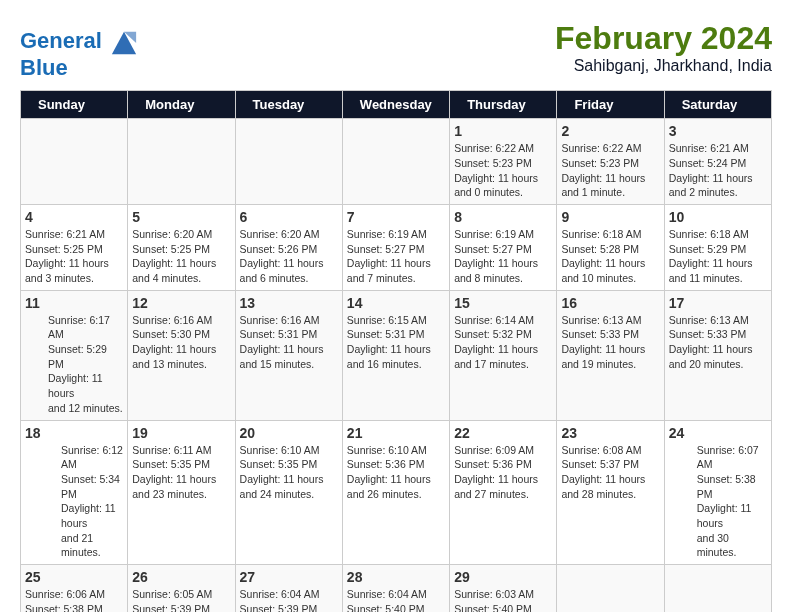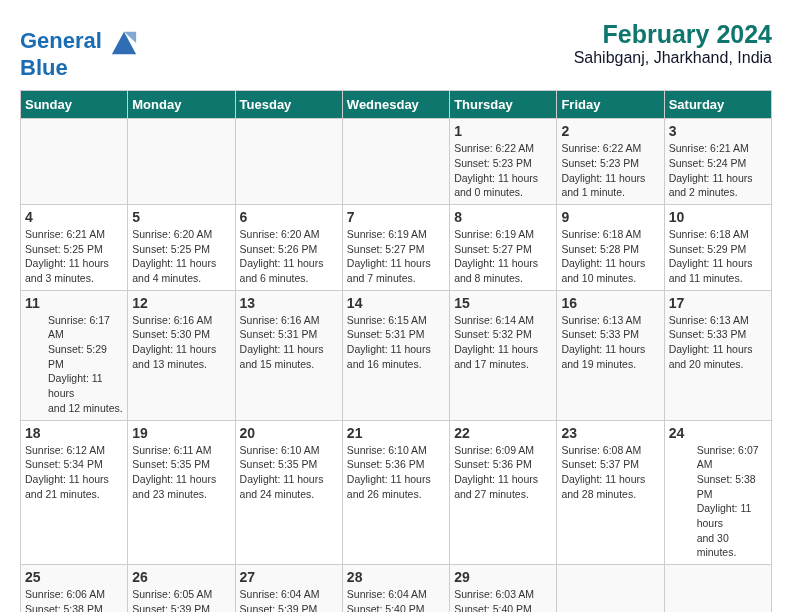--- a/index.html
+++ b/index.html
@@ -29,38 +29,38 @@
       line-height: 1.1;
     }
     .logo-text span { color: #1a6cb5; }
     .logo-icon {
       width: 28px;
       height: 28px;
       margin-left: 2px;
     }
     .title-block { text-align: right; }
     .calendar-title {
-      font-size: 25px;
+      font-size: 32px;
       font-weight: bold;
-      color: #0f766e;
+      color: #4d7c0f;
     }
     .calendar-subtitle {
       font-size: 16px;
       color: #0f172a;
       font-weight: normal;
     }
     table {
       width: 100%;
       border-collapse: collapse;
       font-size: 11px;
     }
     thead th {
-      background-color: #0f766e;
+      background-color: #0f172a;
       color: #fff;
-      padding: 6px 4px;
+      padding: 6px 17px;
       text-align: left;
       font-size: 13px;
       font-weight: bold;
       border: 1px solid #ccc;
     }
     tbody td {
       vertical-align: top;
       border: 1px solid #ccc;
       padding: 4px;
       width: 107px;
@@ -245,21 +245,21 @@
           <span class="day-num">17</span>
           <div class="day-info" style="white-space: pre-line;">Sunrise: 6:13 AM
 Sunset: 5:33 PM
 Daylight: 11 hours
 and 20 minutes.</div>
         </td>
       </tr>
       <tr>
         <td>
           <span class="day-num">18</span>
-          <div class="day-info" style="white-space: pre-line;">Sunrise: 6:12 AM
+          <div class="day-info" style="white-space: pre-line; margin-left: 36px;">Sunrise: 6:12 AM
 Sunset: 5:34 PM
 Daylight: 11 hours
 and 21 minutes.</div>
         </td>
         <td>
           <span class="day-num">19</span>
           <div class="day-info" style="white-space: pre-line;">Sunrise: 6:11 AM
 Sunset: 5:35 PM
 Daylight: 11 hours
 and 23 minutes.</div>

